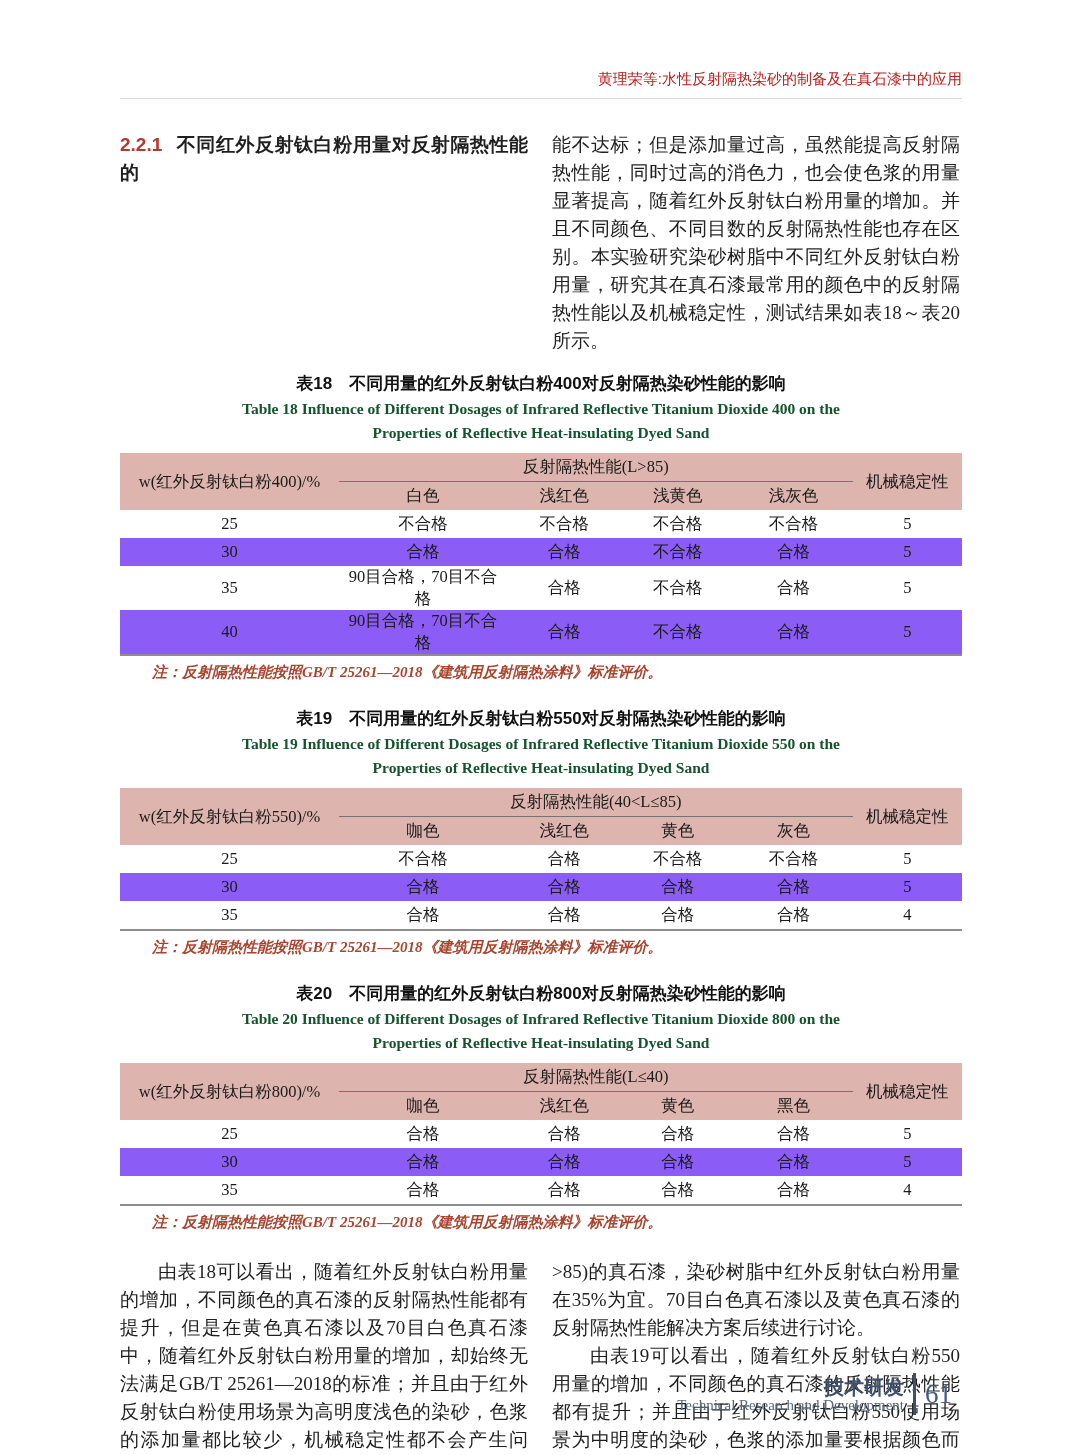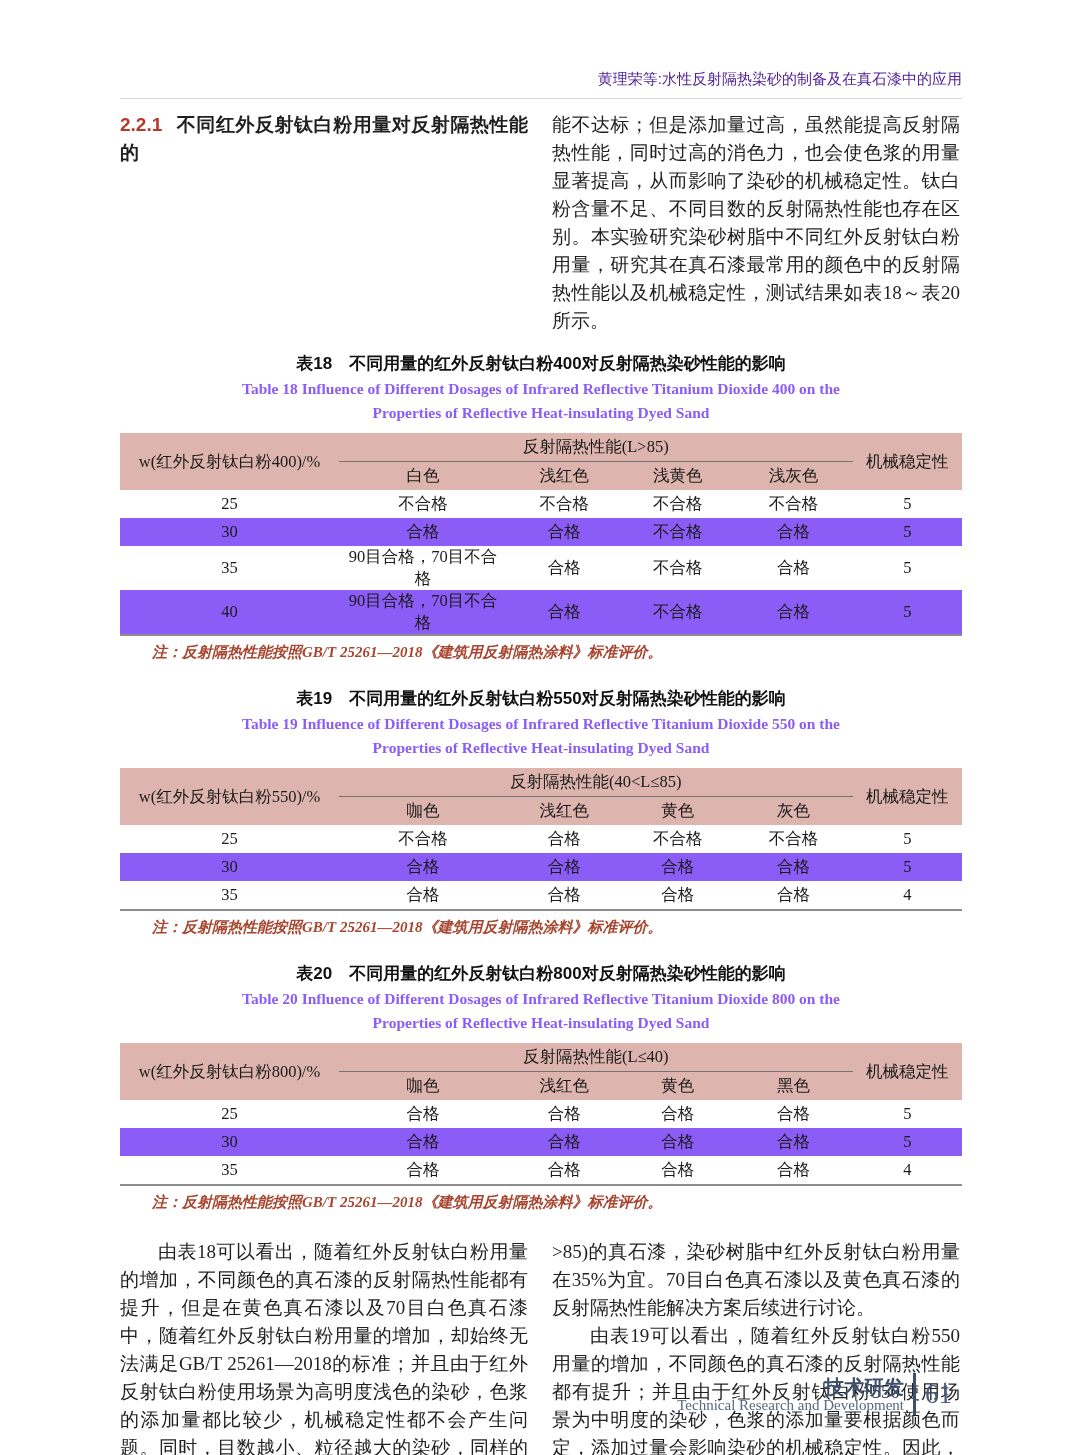--- a/index.html
+++ b/index.html
@@ -11,27 +11,27 @@
     padding:70px 118px 0 120px;
     font-family:"Liberation Serif","DejaVu Serif",serif;
     color:#1f1f1f;
     overflow:hidden;
   }
   
   .running-head {
     text-align:right;
     font-family:Liberation Sans, sans-serif;
     font-size:15px;
-    color:#4c1d95;
+    color:#b91c1c;
     padding-bottom:9px;
     border-bottom:1px solid #d9d9d9;
   }
   
   .two-col { display:flex; gap:24px; }
-  .intro { margin-top:12px; }
+  .intro { margin-top:32px; }
   .col { width:408px; font-size:19px; line-height:28px; text-align:justify; }
   .sec-head-line { font-weight:bold; }
   .sec-num {
     color:#b5392b;
     font-family:"Liberation Sans","DejaVu Sans",sans-serif;
     font-weight:bold;
     margin-right:14px;
   }
   .sec-line2 { font-weight:bold; margin-left:58px; }
   .para-indent { text-indent:2em; }
@@ -43,21 +43,21 @@
     font-weight:bold;
     font-size:17px;
     line-height:26px;
     color:#111;
   }
   .cap-en {
     text-align:center;
     font-weight:bold;
     font-size:15.5px;
     line-height:24px;
-    color:#8b5cf6;
+    color:#14532d;
   }
   
   table.paper-table {
     width:100%;
     border-collapse:collapse;
     margin-top:8px;
     border-bottom:2px solid #8d8d8d;
   }
   table.paper-table th, table.paper-table td {
     text-align:center;
@@ -105,21 +105,21 @@
 
   <div class="running-head">黄理荣等:水性反射隔热染砂的制备及在真石漆中的应用</div>
 
   <div class="two-col intro">
     <div class="col">
       <div class="sec-head-line">
         <span class="sec-num">2.2.1</span><span>不同红外反射钛白粉用量对反射隔热性能的</span>
       </div>
     </div>
     <div class="col">
-      <p style="margin:0">能不达标；但是添加量过高，虽然能提高反射隔热性能，同时过高的消色力，也会使色浆的用量显著提高，从而影响了染砂的机械稳定性。钛白粉含量不足、不同目数的反射隔热性能也存在区别。本实验研究染砂树脂中不同红外反射钛白粉用量，研究其在真石漆最常用的颜色中的反射隔热性能以及机械稳定性，测试结果如表18～表20所示。</p>
+      <p style="margin:0">能不达标；但是添加量过高，虽然能提高反射隔热性能，同时过高的消色力，也会使色浆的用量显著提高，随着红外反射钛白粉用量的增加。并且不同颜色、不同目数的反射隔热性能也存在区别。本实验研究染砂树脂中不同红外反射钛白粉用量，研究其在真石漆最常用的颜色中的反射隔热性能以及机械稳定性，测试结果如表18～表20所示。</p>
     </div>
   </div>
 
   <div class="table-block">
     <div class="cap-zh">表18　不同用量的红外反射钛白粉400对反射隔热染砂性能的影响</div>
     <div class="cap-en">Table 18   Influence of Different Dosages of Infrared Reflective Titanium Dioxide 400 on the</div>
     <div class="cap-en">Properties of Reflective Heat-insulating Dyed Sand</div>
     <table class="paper-table">
       <colgroup>
           <col style="width:26%">

